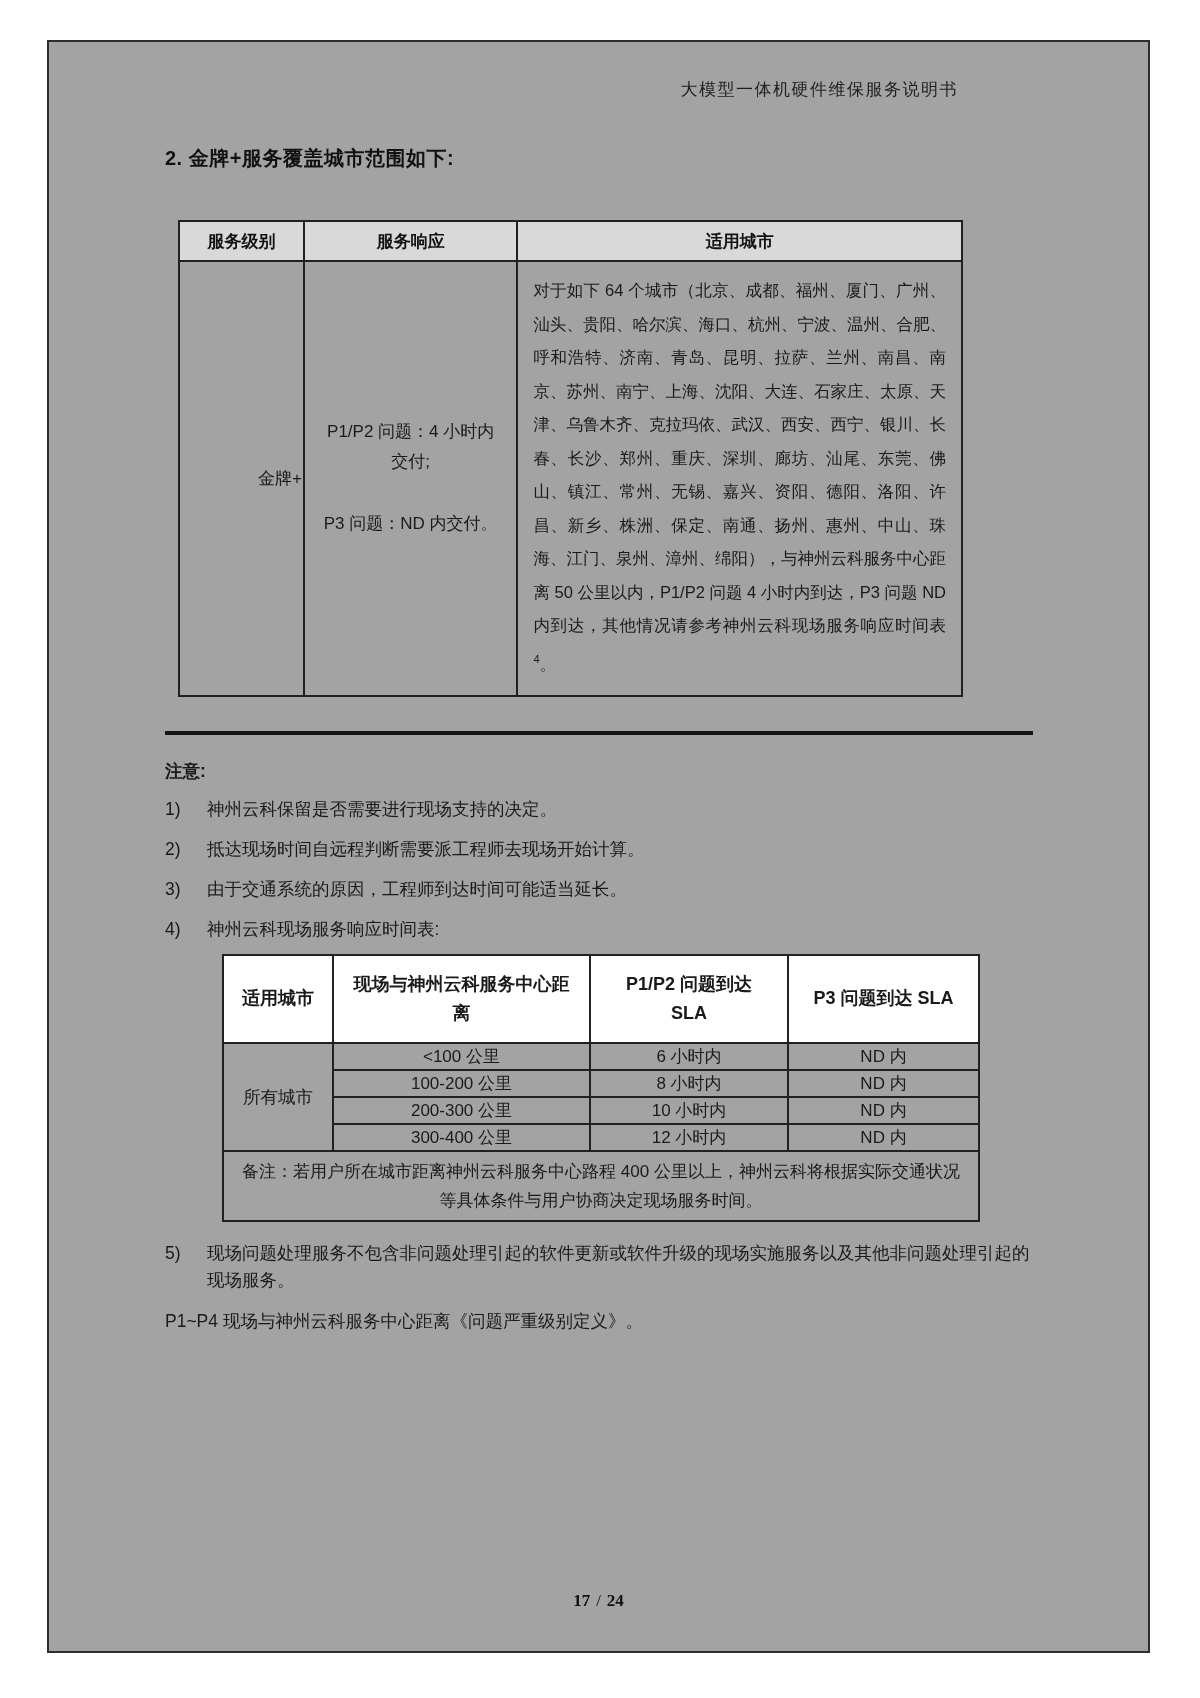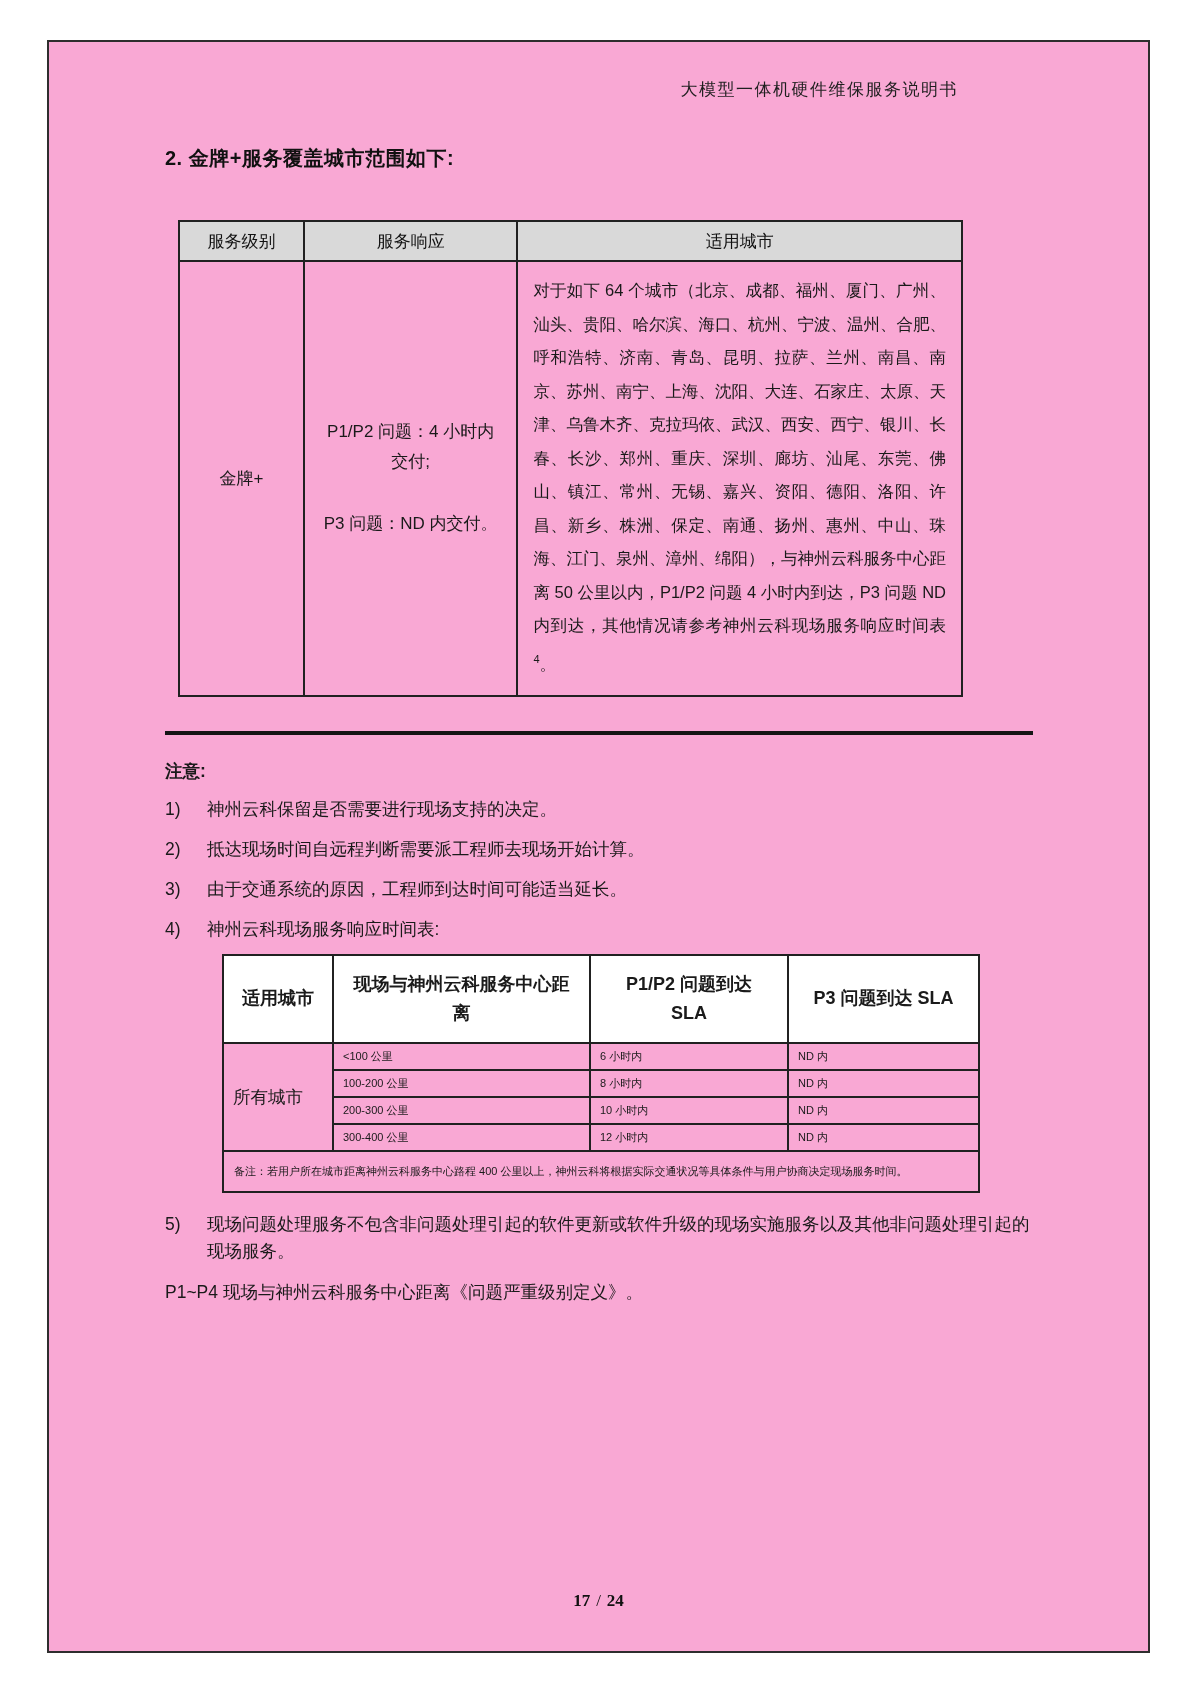--- a/index.html
+++ b/index.html
@@ -8,21 +8,21 @@
     width: 1200px; height: 1698px;
     background: #ffffff;
     position: relative;
     font-family: "Liberation Sans", "DejaVu Sans", sans-serif;
     color: #1a1a1a;
   }
   .page {
     position: absolute; left: 47px; top: 40px;
     width: 1103px; height: 1613px;
     border: 2px solid #2e2e2e;
-    background: #f9a8d4;
+    background: #a3a3a3;
   }
   .doc-header {
     margin-top: 36px;
     text-align: right;
     padding-right: 190px;
     font-family: "Liberation Serif", "DejaVu Serif", serif;
     font-size: 17px;
     letter-spacing: 1.5px;
     color: #1f1f1f;
   }
@@ -34,29 +34,29 @@
     color: #111;
   }
   
   table { border-collapse: collapse; table-layout: fixed; }
   .t1 { margin: 48px 0 0 129px; width: 785px; }
   .t1 th, .t1 td { border: 2px solid #212121; }
   .t1 th {
     background: #d9d9d9;
     height: 40px;
     font-size: 17px;
-    font-weight: normal;
+    font-weight: bold;
     text-align: center;
     color: #111;
   }
   .col-level { width: 120px; }
   .col-resp  { width: 205px; }
   .col-cities{ width: 427px; }
   .level-cell {
-    text-align: center; vertical-align: middle;
+    text-align: right; vertical-align: middle;
     font-size: 17px;
   }
   .resp-cell {
     text-align: center; vertical-align: middle;
     font-size: 17px; line-height: 30px;
     padding: 0 15px;
   }
   .resp-cell p { margin: 0; }
   .resp-cell p + p { margin-top: 32px; }
   .cities-cell {
@@ -99,22 +99,22 @@
     line-height: 29px;
     background: #fff;
   }
   .tc1 { width: 110px; padding: 0 6px; }
   .tc2 { width: 257px; padding: 0 18px; }
   .tc3 { width: 198px; padding: 0 20px; }
   .tc4 { width: 191px; padding: 8px 8px; }
   .t2 td {
     height: 27px;
     padding: 1px 9px;
-    font-size: 11px;
-    text-align: left;
+    font-size: 17px;
+    text-align: center;
     vertical-align: middle;
   }
   .city-cell {
     text-align: right;
     font-size: 17.5px !important;
   }
   .remark-cell {
     line-height: 29px !important;
     padding: 5px 10px !important;
   }

